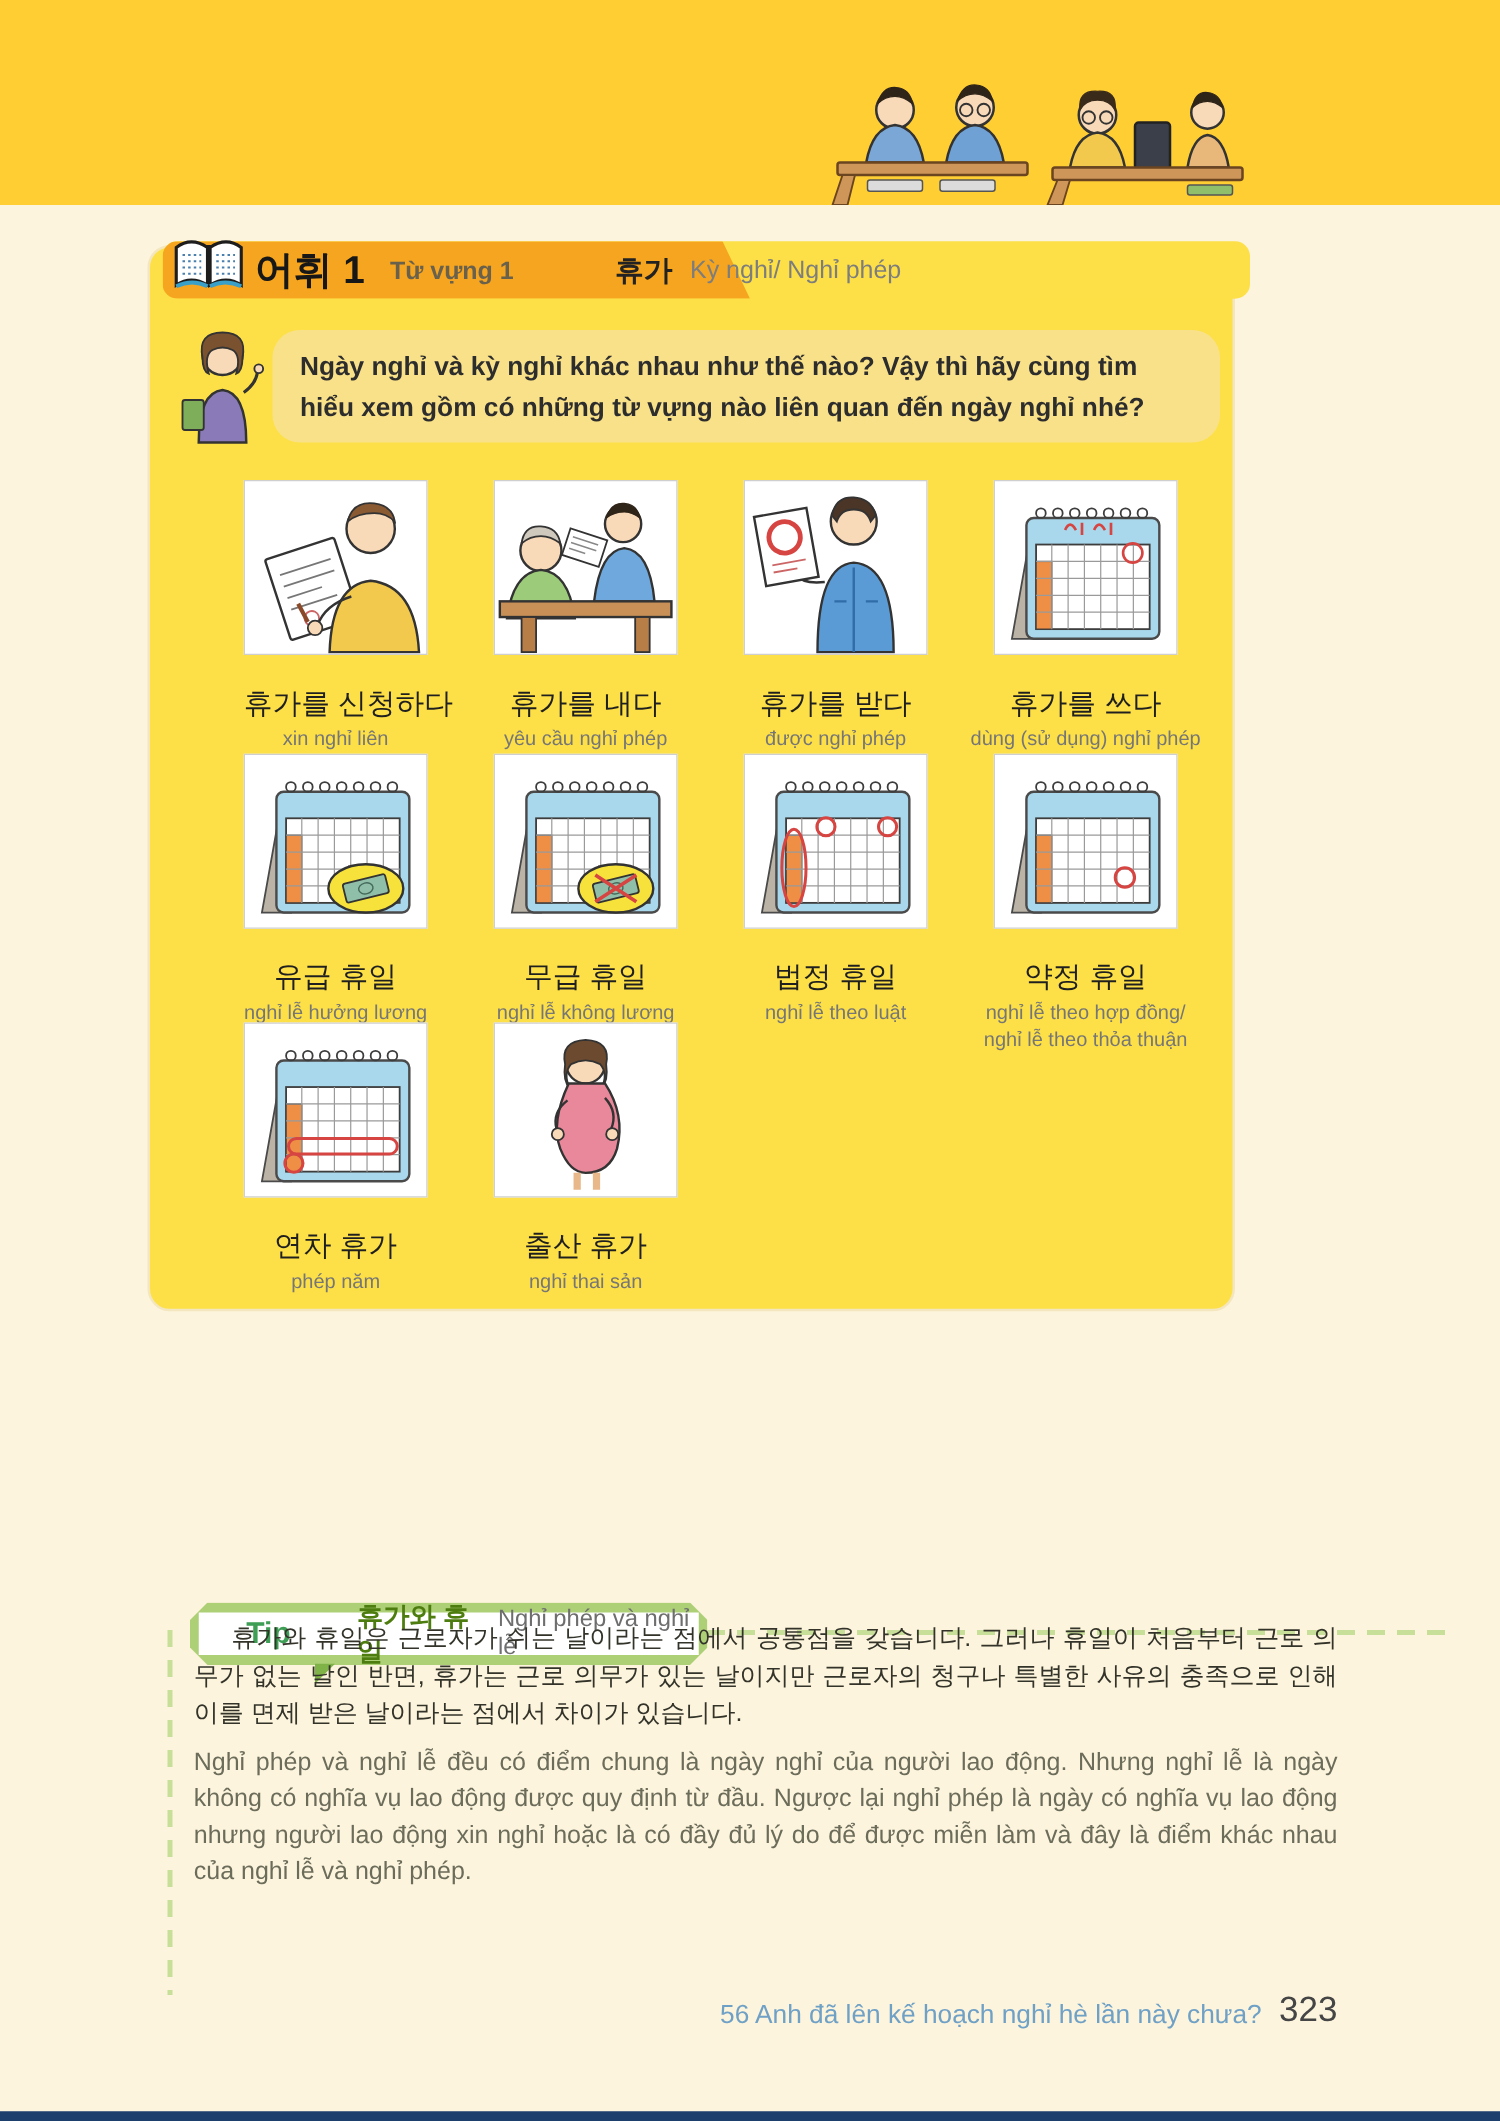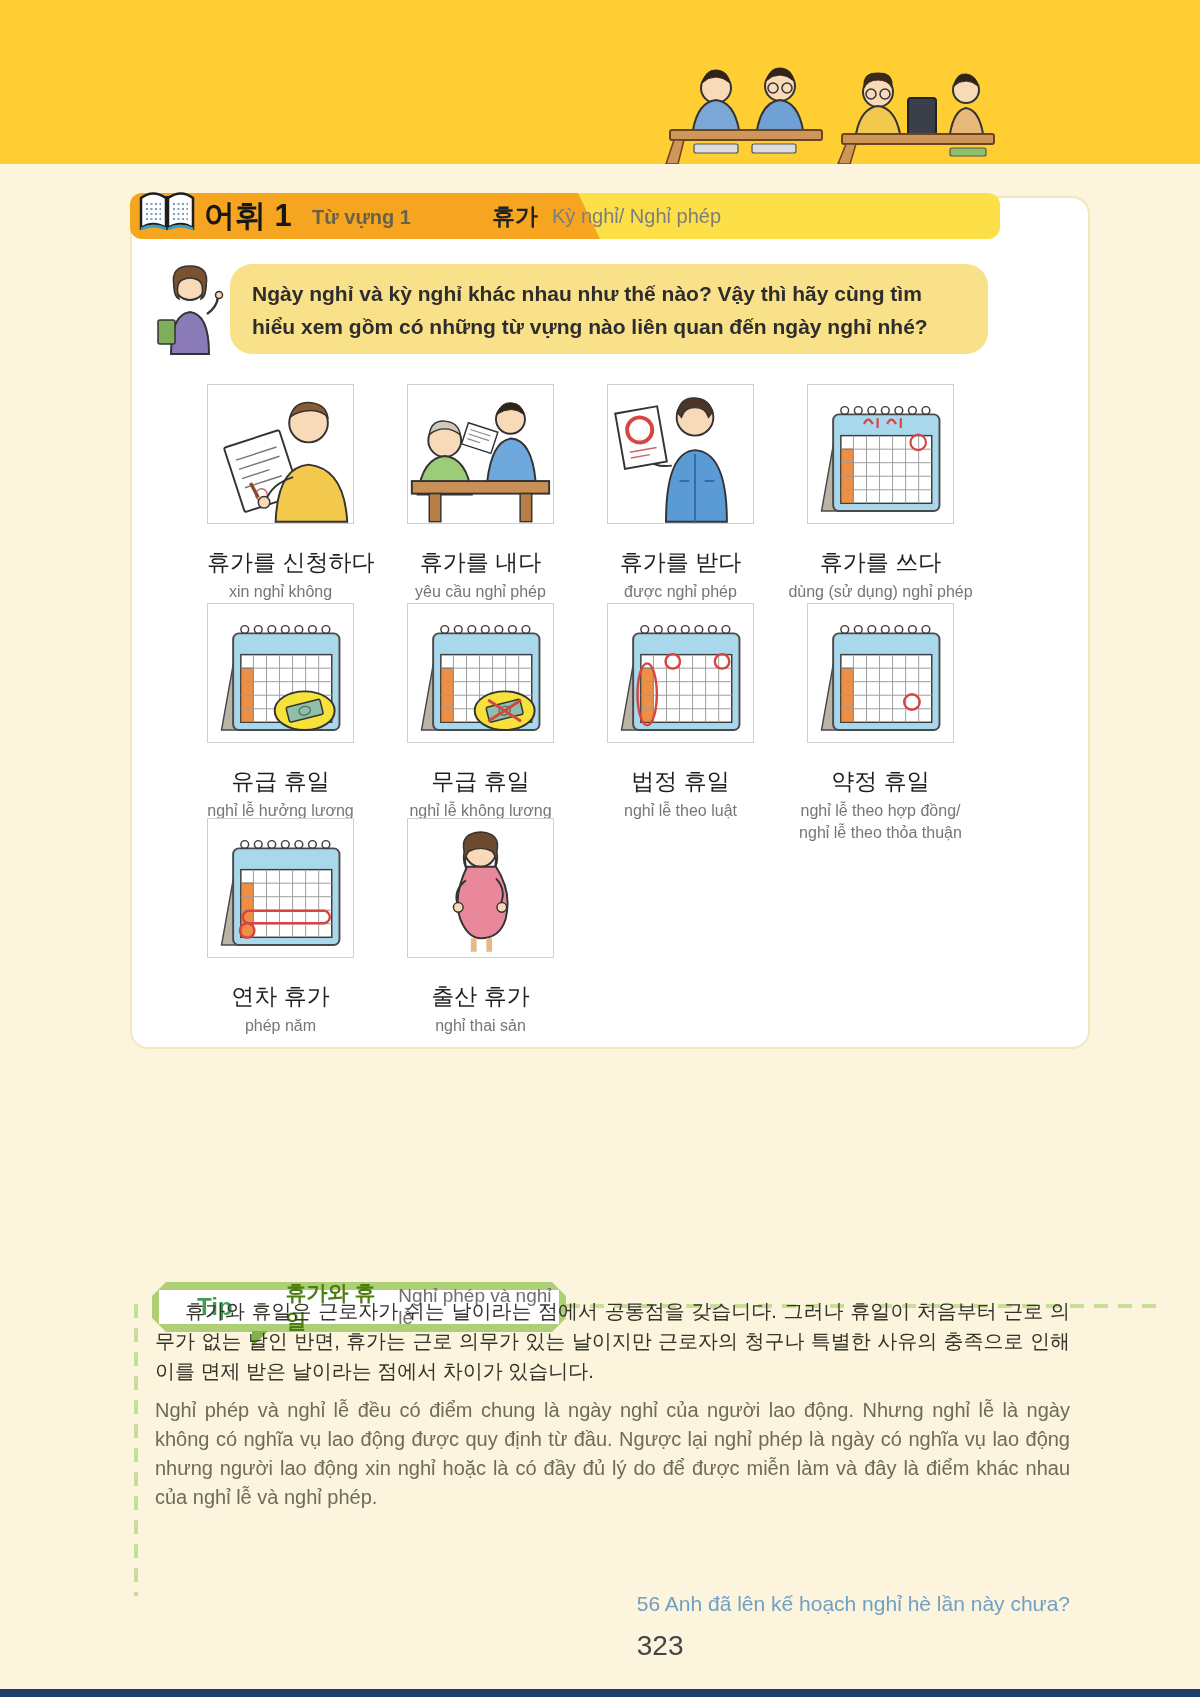--- a/index.html
+++ b/index.html
@@ -4,21 +4,21 @@
 <style>
   html,body{margin:0;padding:0;}
   body{font-family:"Liberation Sans","DejaVu Sans",sans-serif;}
   #page{position:relative;width:1200px;height:1697px;background:#FCF4DC;overflow:hidden;}
 
   
   .band{position:absolute;left:0;top:0;width:1200px;height:164px;background:#FFCE33;}
   .band-art{position:absolute;right:200px;top:52px;}
 
   
-  .panel{position:absolute;left:130px;top:196px;width:960px;height:853px;background:#ffffff;
+  .panel{position:absolute;left:118px;top:196px;width:870px;height:853px;background:#fde047;
          border:2px solid #F4E6BE;border-radius:18px;box-sizing:border-box;}
 
   
   .titlebar{position:absolute;left:130px;top:193px;width:870px;height:46px;background:#fde047;
             border-radius:12px;}
   .titlebar .seg-left{position:absolute;left:0;top:0;width:470px;height:46px;background:#F5A51F;
             clip-path:polygon(0 0,448px 0,470px 46px,0 46px);border-radius:12px 0 0 12px;}
   .book-ic{position:absolute;left:4px;top:-8px;}
   .t-ko1{position:absolute;left:74px;top:0;line-height:46px;font-size:31px;font-weight:bold;color:#171717;}
   .t-vi1{position:absolute;left:182px;top:0;line-height:48px;font-size:20px;font-weight:bold;color:#6a614d;}
@@ -49,21 +49,21 @@
   .dash-h{position:absolute;left:566px;top:1304px;width:596px;height:4px;
       background:repeating-linear-gradient(90deg,#C8DF9A 0 14px,transparent 14px 24px);}
   .dash-v{position:absolute;left:134px;top:1304px;width:4px;height:292px;
       background:repeating-linear-gradient(180deg,#C8DF9A 0 14px,transparent 14px 24px);}
 
   .tip-text{position:absolute;left:155px;top:1296px;width:915px;text-align:justify;}
   .p-ko{font-size:20px;line-height:30px;color:#33332a;text-indent:30px;margin:0;}
   .p-vi{font-size:20px;line-height:29px;color:#6c6c5b;margin:10px 0 0;}
 
   
-  .footer{position:absolute;top:1592px;right:130px;display:flex;align-items:flex-start;gap:14px;flex-direction:column;}
+  .footer{position:absolute;top:1592px;right:130px;display:flex;align-items:flex-end;gap:14px;}
   .f-q{font-size:21px;color:#6FA0C6;}
   .f-n{font-size:28px;color:#454545;}
   .bottom-bar{position:absolute;left:0;bottom:0;width:1200px;height:8px;background:#1C3F6E;}
 
   svg{display:block;}
 </style>
 </head>
 <body>
 
 <svg width="0" height="0" style="position:absolute">
@@ -159,21 +159,21 @@
           </g>
           <circle cx="104" cy="38" r="20" fill="#F8D9B8" stroke="#333" stroke-width="2"></circle>
           <path d="M85 32 q4 -17 22 -15 q15 2 17 15 q-7 -7 -17 -7 q-14 0 -22 7" fill="#8A5A33" stroke="#333" stroke-width="1.5"></path>
           <path d="M70 140 q2 -56 34 -59 q37 4 40 59 Z" fill="#F2C94C" stroke="#333" stroke-width="2"></path>
           <path d="M88 94 q-22 7 -28 24" stroke="#333" stroke-width="2" fill="none"></path>
           <circle cx="58" cy="120" r="6" fill="#F8D9B8" stroke="#333" stroke-width="1.5"></circle>
           <line x1="52" y1="115" x2="44" y2="100" stroke="#8A4A2A" stroke-width="3.5"></line>
         </svg>
       </div>
       <div class="card-ko">휴가를 신청하다</div>
-      <div class="card-vi">xin nghỉ không</div>
+      <div class="card-vi">xin nghỉ liên</div>
     </div>
 
     <div class="card" style="left:275px;top:186px">
       <div class="card-img">
         <svg width="145" height="138" viewBox="0 0 150 140">
           <circle cx="38" cy="56" r="17" fill="#F8D9B8" stroke="#333" stroke-width="2"></circle>
           <path d="M22 50 q2 -15 16 -14 q14 1 16 14 q-8 -6 -16 -6 q-9 0 -16 6" fill="#CFC8BD" stroke="#333" stroke-width="1.5"></path>
           <path d="M10 112 q5 -38 28 -40 q23 2 28 40 Z" fill="#9CCB7A" stroke="#333" stroke-width="2"></path>
           <circle cx="106" cy="34" r="15" fill="#F8D9B8" stroke="#333" stroke-width="2"></circle>
           <path d="M92 29 q4 -13 15 -12 q11 1 13 12 q-7 -5 -13 -5 q-8 0 -15 5" fill="#2f2418" stroke="#2f2418"></path>

